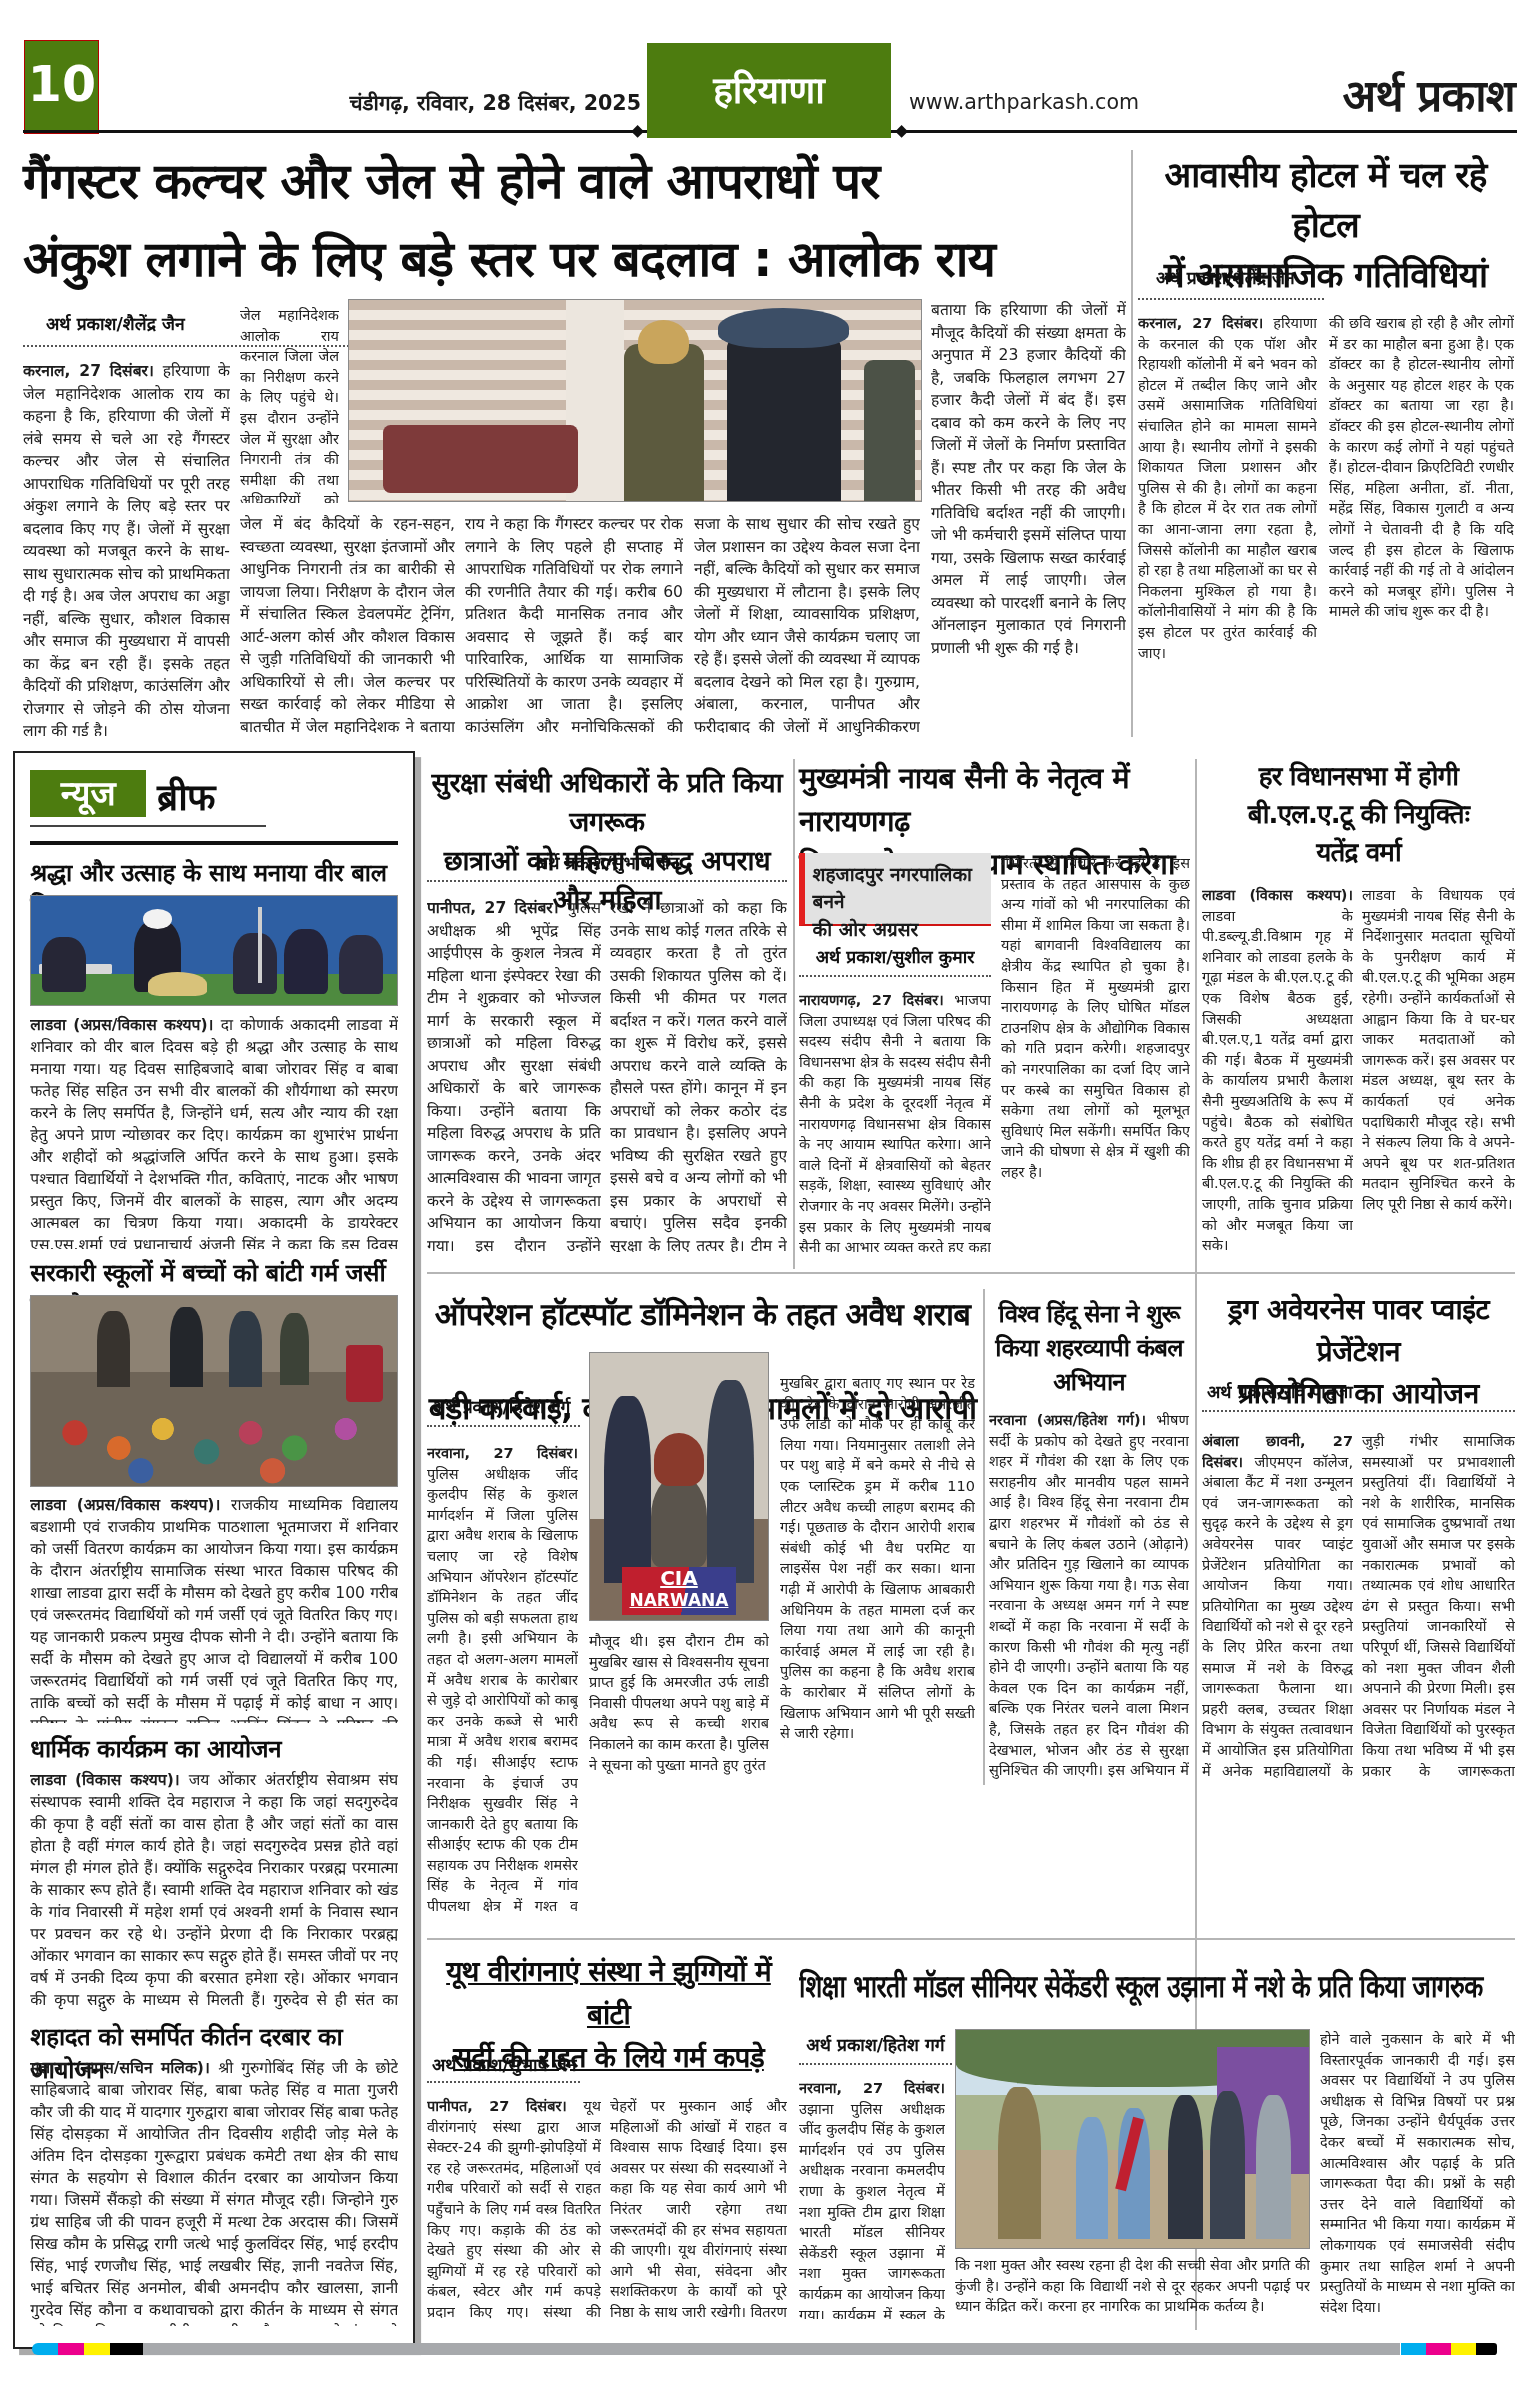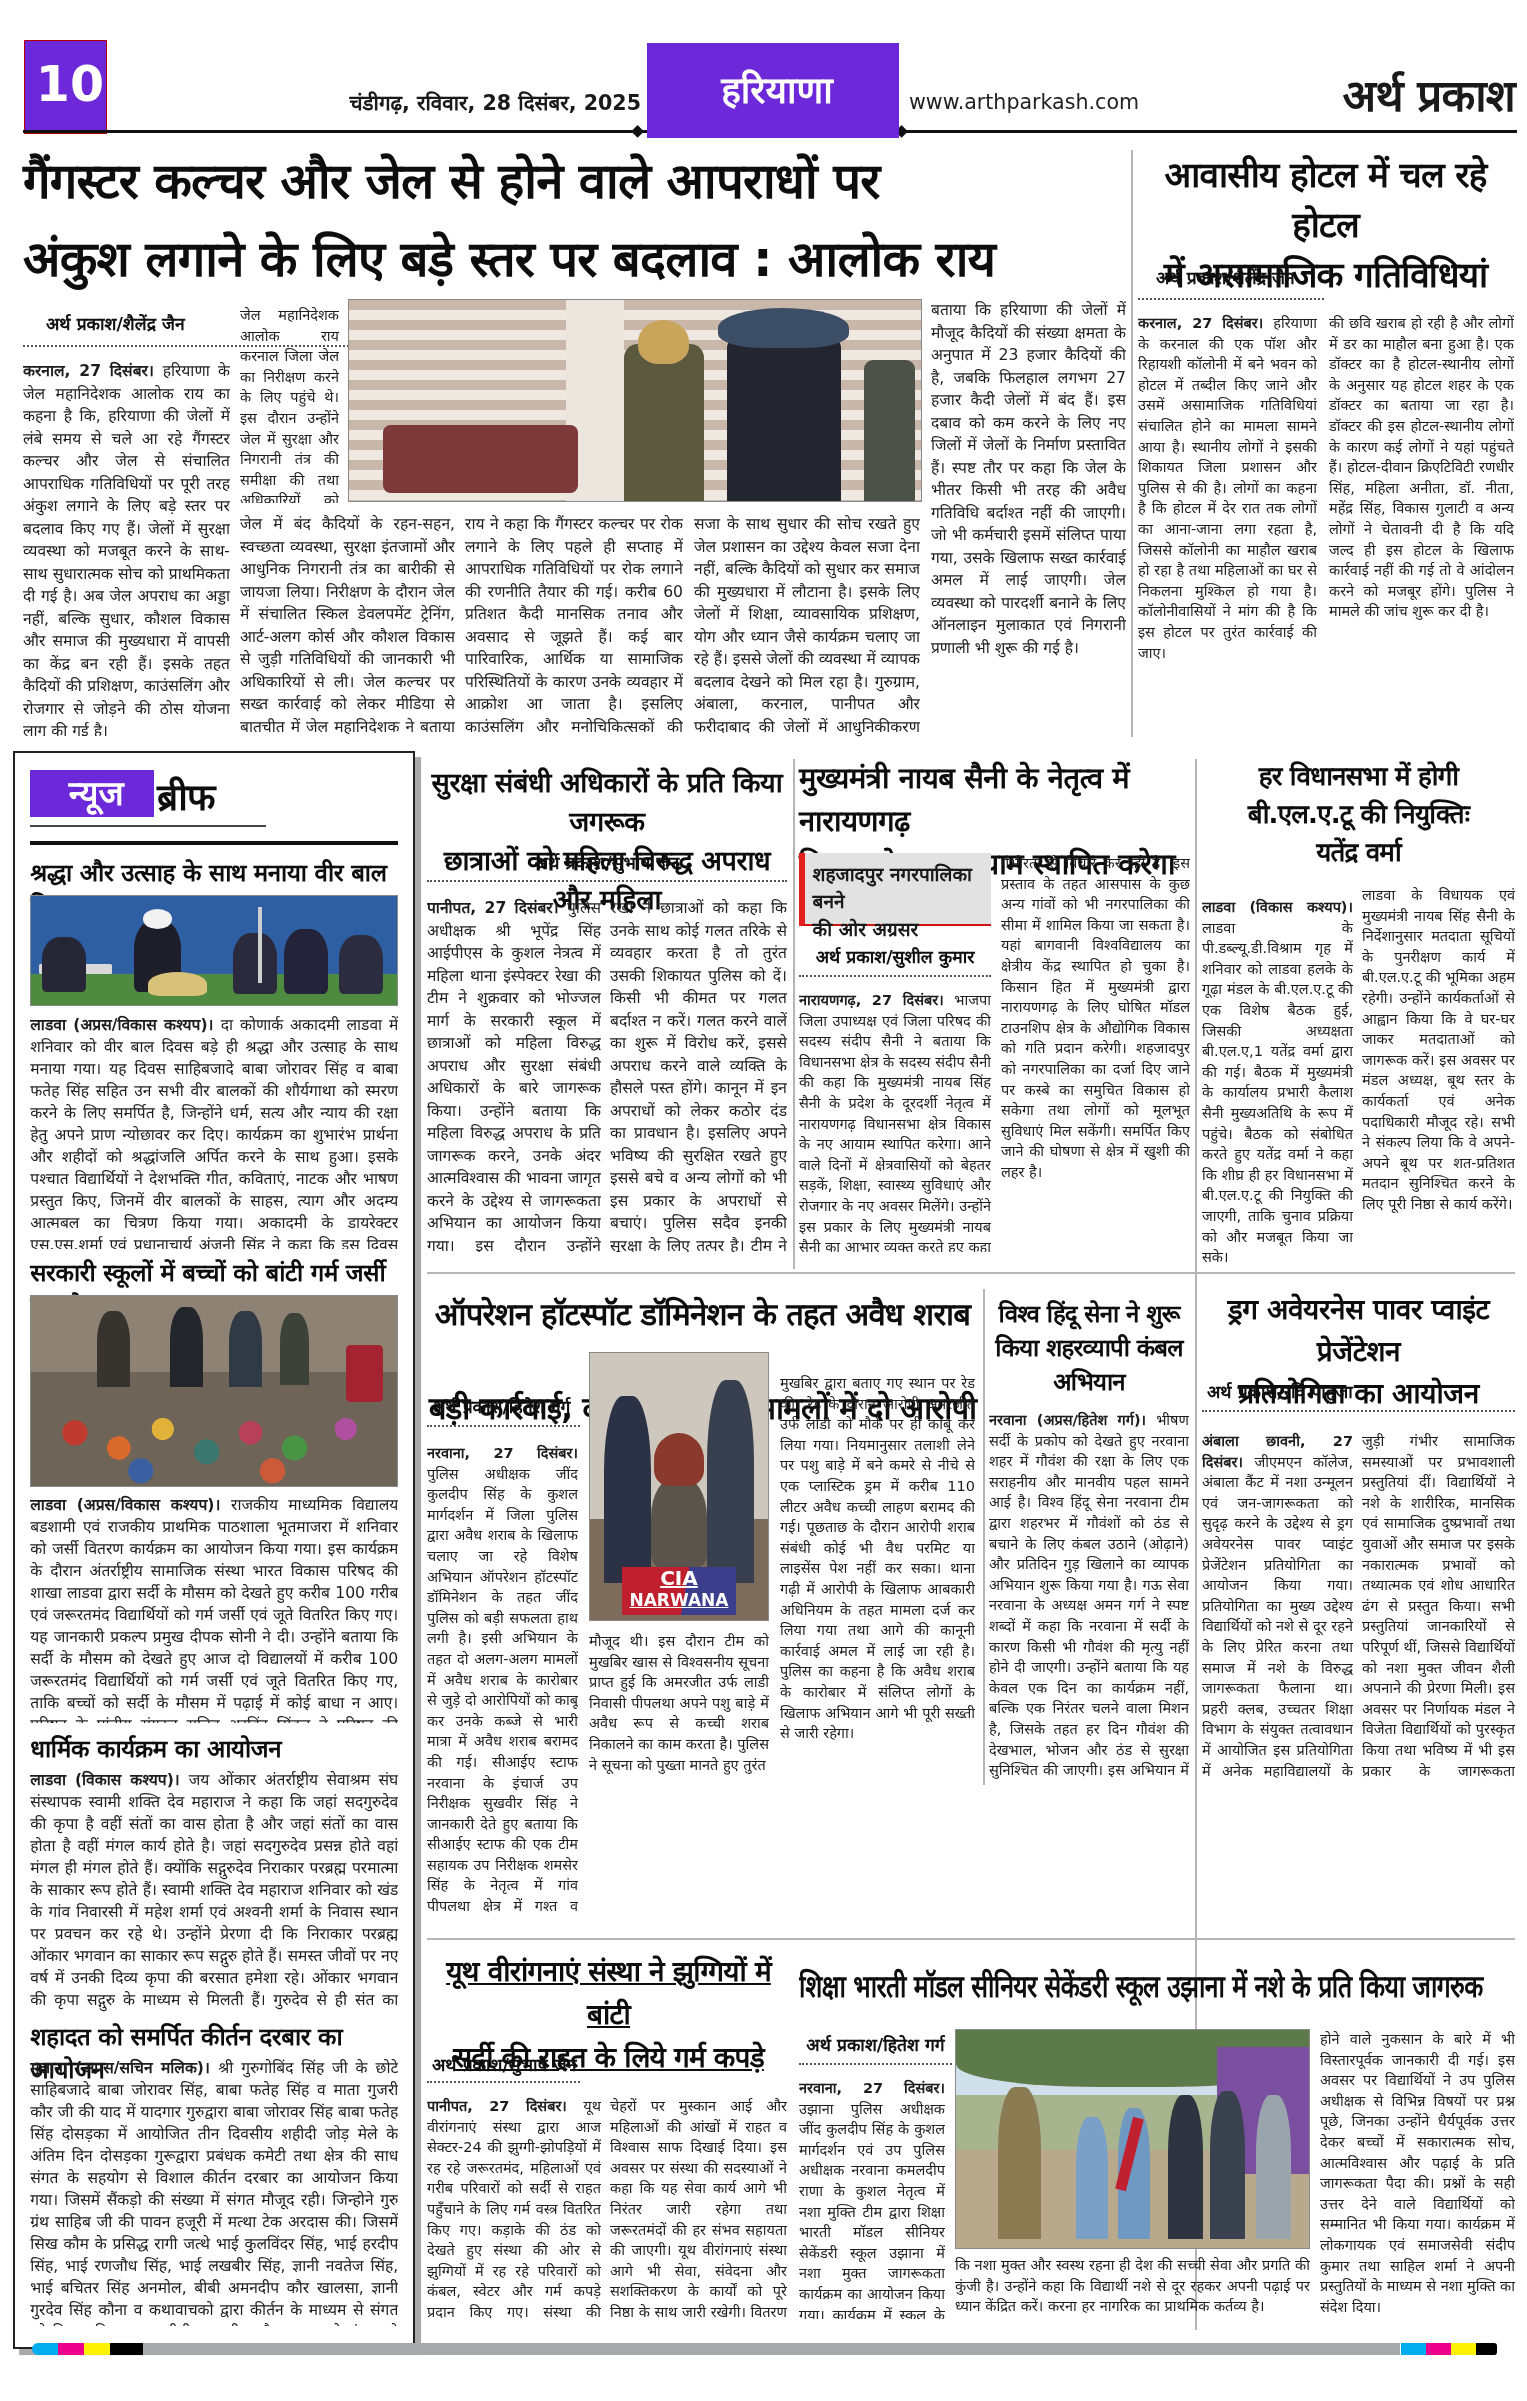--- a/index.html
+++ b/index.html
@@ -10,21 +10,21 @@
   .center{text-align:center;}
   .byline{font-weight:bold;font-size:17.5px;color:#101010;}
   .dotted{border-top:2.3px dotted #555;height:0;}
   .col{font-size:15.6px;line-height:22.5px;text-align:justify;color:#1d1d1d;overflow:hidden;}
   .col b{white-space:pre-wrap;}
   .smallcol{font-size:14.5px;line-height:20.6px;}
   .photo{border:0.8px solid #8a8a8a;box-sizing:border-box;overflow:hidden;position:absolute;}
   .fig{position:absolute;}
   .vrule{width:1.5px;background:#b5b5b5;}
   .hrule{height:1.5px;background:#b5b5b5;}
-  .redbox{background:#6d28d9;color:#ffffff;font-weight:800;padding-left:8px;}
+  .redbox{background:#4d7c0f;color:#ffffff;font-weight:800;}
   .diamond{width:9.2px;height:9.2px;background:#111;transform:rotate(45deg);}
   .kicker{background:#e2e2e2;border-left:6.9px solid #e3201f;border-bottom:2.3px solid #d01413;
           font-weight:bold;font-size:19px;line-height:27.5px;padding:7.6px 6.1px 4.6px 7.6px;box-sizing:border-box;}
   .brieftxt{font-size:15.6px;line-height:22px;text-align:justify;color:#1d1d1d;overflow:hidden;}
   .briefhead{font-size:24px;font-weight:800;letter-spacing:-0.4px;color:#0d0d0d;}
   .cbar{position:absolute;height:12.2px;}
 </style>
 </head>
 <body>
 
@@ -170,21 +170,21 @@
   <div class="abs col smallcol" style="left:799px;top:990px;width:192px;height:262px;">
     <b>नारायणगढ़, 27 दिसंबर। </b><span>भाजपा जिला उपाध्यक्ष एवं जिला परिषद की सदस्य संदीप सैनी ने बताया कि विधानसभा क्षेत्र के सदस्य संदीप सैनी की कहा कि मुख्यमंत्री नायब सिंह सैनी के प्रदेश के दूरदर्शी नेतृत्व में नारायणगढ़ विधानसभा क्षेत्र विकास के नए आयाम स्थापित करेगा। आने वाले दिनों में क्षेत्रवासियों को बेहतर सड़कें, शिक्षा, स्वास्थ्य सुविधाएं और रोजगार के नए अवसर मिलेंगे। उन्होंने इस प्रकार के लिए मुख्यमंत्री नायब सैनी का आभार व्यक्त करते हुए कहा कि मुख्यमंत्री की सोच नारायणगढ़ जैसे पिछड़े क्षेत्र को विकसित बनाने की है। उन्होंने कहा कि क्षेत्र की जनता मुख्यमंत्री के विकास कार्यों की सराहना कर रही है।</span>
   </div>
   <div class="abs col smallcol" style="left:1001px;top:853px;width:189px;height:400px;">गंभीरता से विचार कर रही है। इस प्रस्ताव के तहत आसपास के कुछ अन्य गांवों को भी नगरपालिका की सीमा में शामिल किया जा सकता है। यहां बागवानी विश्वविद्यालय का क्षेत्रीय केंद्र स्थापित हो चुका है। किसान हित में मुख्यमंत्री द्वारा नारायणगढ़ के लिए घोषित मॉडल टाउनशिप क्षेत्र के औद्योगिक विकास को गति प्रदान करेगी। शहजादपुर को नगरपालिका का दर्जा दिए जाने पर कस्बे का समुचित विकास हो सकेगा तथा लोगों को मूलभूत सुविधाएं मिल सकेंगी। समर्पित किए जाने की घोषणा से क्षेत्र में खुशी की लहर है।</div>
 
   <div class="abs hl center" style="left:1202px;top:757px;width:313px;font-size:26px;line-height:38px;">
     <div>हर विधानसभा में होगी</div>
     <div>बी.एल.ए.टू की नियुक्तिः</div>
     <div>यतेंद्र वर्मा</div>
   </div>
-  <div class="abs col smallcol" style="left:1202px;top:885px;width:151px;height:380px;margin-top:12px;">
+  <div class="abs col smallcol" style="left:1202px;top:885px;width:151px;height:380px;">
     <b>लाडवा (विकास कश्यप)। </b><span>लाडवा के पी.डब्ल्यू.डी.विश्राम गृह में शनिवार को लाडवा हलके के गूढ़ा मंडल के बी.एल.ए.टू की एक विशेष बैठक हुई, जिसकी अध्यक्षता बी.एल.ए,1 यतेंद्र वर्मा द्वारा की गई। बैठक में मुख्यमंत्री के कार्यालय प्रभारी कैलाश सैनी मुख्यअतिथि के रूप में पहुंचे। बैठक को संबोधित करते हुए यतेंद्र वर्मा ने कहा कि शीघ्र ही हर विधानसभा में बी.एल.ए.टू की नियुक्ति की जाएगी, ताकि चुनाव प्रक्रिया को और मजबूत किया जा सके।</span>
   </div>
   <div class="abs col smallcol" style="left:1362px;top:885px;width:153px;height:380px;">लाडवा के विधायक एवं मुख्यमंत्री नायब सिंह सैनी के निर्देशानुसार मतदाता सूचियों के पुनरीक्षण कार्य में बी.एल.ए.टू की भूमिका अहम रहेगी। उन्होंने कार्यकर्ताओं से आह्वान किया कि वे घर-घर जाकर मतदाताओं को जागरूक करें। इस अवसर पर मंडल अध्यक्ष, बूथ स्तर के कार्यकर्ता एवं अनेक पदाधिकारी मौजूद रहे। सभी ने संकल्प लिया कि वे अपने-अपने बूथ पर शत-प्रतिशत मतदान सुनिश्चित करने के लिए पूरी निष्ठा से कार्य करेंगे।</div>
 
   <div class="abs hrule" style="left:427px;top:1272px;width:1088px;"></div>
   <div class="abs vrule" style="left:983px;top:1289px;height:496px;"></div>
 
   <div class="abs hl center" style="left:427px;top:1291px;width:551px;font-size:31px;line-height:47px;letter-spacing:-0.8px;">
     <div>ऑपरेशन हॉटस्पॉट डॉमिनेशन के तहत अवैध शराब पर</div>
     <div>बड़ी कार्रवाई, दो अलग-अलग मामलों में दो आरोपी काबू</div>

